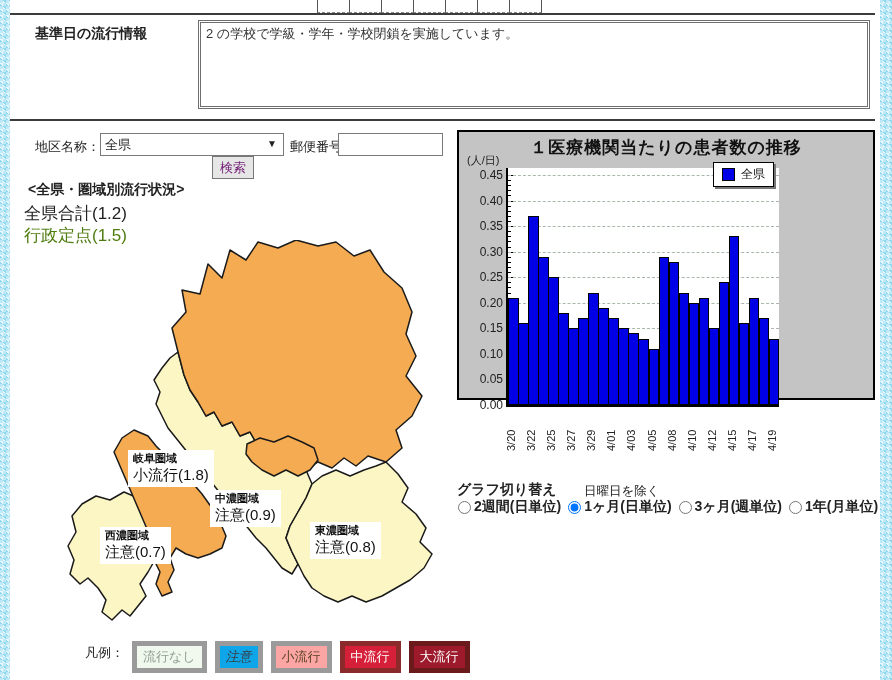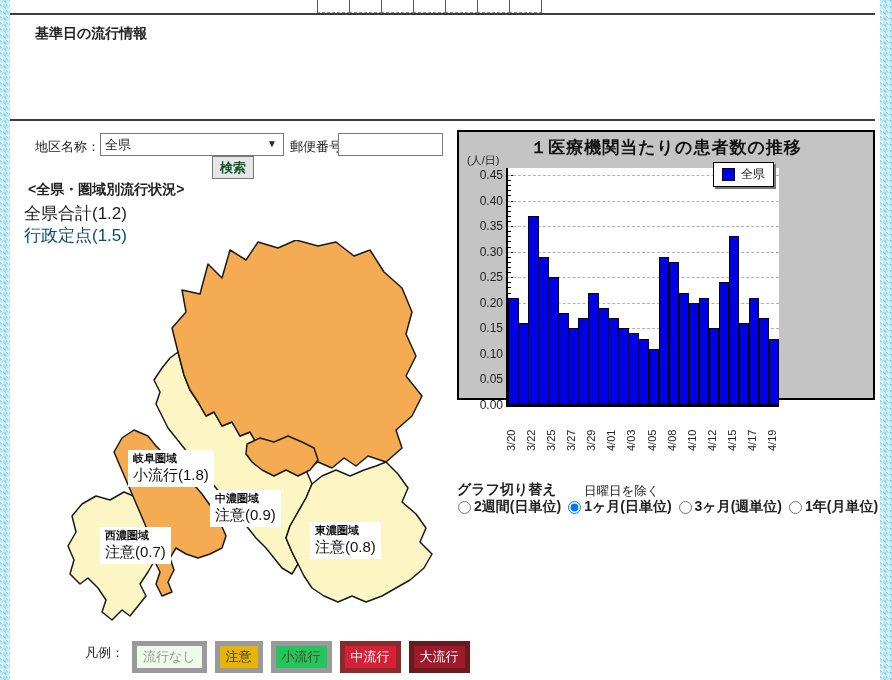--- a/index.html
+++ b/index.html
@@ -16,24 +16,24 @@
   .top-cell{width:31px;height:27px;border:1px solid #555;border-bottom:1px dashed #888;margin-left:-1px;background:#fff;}
   .hr{background:#3c3c3c;height:2px;}
   #ref-label{left:35px;top:25px;font-size:14px;font-weight:bold;color:#222;}
   #info-box{left:200px;top:22px;width:668px;height:85px;background:#fff;border:1px solid #6e6e6e;outline:1px solid #6e6e6e;outline-offset:1px;font-size:13px;color:#333;padding:2px 5px;box-sizing:border-box;}
   
   #district-label{left:35px;top:138px;font-size:13px;color:#222;}
   #district-select{left:100px;top:133px;width:184px;height:23px;appearance:none;-webkit-appearance:none;border:1px solid #7a7a7a;background:#fff;font-size:13px;padding:0 18px 0 4px;font-family:inherit;color:#222;border-radius:0;}
   #select-arrow{left:267px;top:138px;font-size:10px;color:#222;pointer-events:none;}
   #postal-label{left:290px;top:138px;font-size:13px;color:#222;}
   #postal-input{left:338px;top:133px;width:95px;height:21px;border:1px solid #7a7a7a;font-size:13px;padding:0 4px;box-sizing:content-box;}
-  #search-btn{left:212px;top:156px;width:42px;height:23px;background:#e6e6e6;border:1px solid #777;font-size:13px;color:#14532d;font-family:inherit;font-weight:bold;}
+  #search-btn{left:212px;top:156px;width:42px;height:23px;background:#e6e6e6;border:1px solid #777;font-size:13px;color:#701a75;font-family:inherit;}
   #section-heading{left:28px;top:181px;font-size:14px;font-weight:bold;color:#222;}
   #total1{left:24px;top:202px;font-size:17px;color:#222;}
-  #total2{left:24px;top:224px;font-size:17px;color:#0c4a6e;}
+  #total2{left:24px;top:224px;font-size:17px;color:#4d7c0f;}
   
   #map{left:60px;top:240px;width:390px;height:385px;}
   #map svg{position:absolute;left:0;top:0;}
   #map-labels{position:absolute;left:0;top:0;width:390px;height:385px;}
   .map-label{position:absolute;background:#fff;padding:1px 5px 2px 5px;color:#111;white-space:nowrap;}
   .map-label .rn{font-size:11px;font-weight:bold;}
   .map-label .rs{font-size:15px;}
   
   #legend-row{left:85px;top:633px;display:flex;align-items:center;gap:8px;font-size:13px;color:#222;}
   .chip{display:inline-block;padding:2px 6px;border:5px solid #6d28d9;font-size:13px;white-space:nowrap;margin-top:8px;}
@@ -72,20 +72,21 @@
       <div class="top-cell"></div>
       <div class="top-cell"></div>
       <div class="top-cell"></div>
       <div class="top-cell"></div>
       <div class="top-cell"></div>
       <div class="top-cell"></div>
     </div>
   <div class="abs hr" style="left:10px;top:13px;width:865px;"></div>
 
   <div class="abs" id="ref-label">基準日の流行情報</div>
+  <div class="abs" id="info-box">2 の学校で学級・学年・学校閉鎖を実施しています。</div>
 
   <div class="abs hr" style="left:10px;top:119px;width:865px;"></div>
 
   <div class="abs" id="district-label">地区名称：</div>
   <select class="abs" id="district-select"><option value="全県" selected="">全県</option></select>
   <div class="abs" id="select-arrow">▼</div>
   <div class="abs" id="postal-label">郵便番号：</div>
   <input class="abs" id="postal-input" value="" style="">
   <button class="abs" id="search-btn">検索</button>
 
@@ -121,22 +122,22 @@
           <div class="rn">西濃圏域</div>
           <div class="rs">注意(0.7)</div>
         </div>
       </div>
   </div>
 
   <div class="abs" id="legend-row">
     <span>凡例：</span>
     <span id="legend-chips" style="display:flex;gap:8px;">
         <span class="chip" style="background: rgb(241, 248, 238); color: rgb(143, 159, 143); border-color: rgb(154, 154, 154);">流行なし</span>
-        <span class="chip" style="background: #eab308; color: rgb(58, 58, 58); border-color: rgb(154, 154, 154);">注意</span>
-        <span class="chip" style="background: #22c55e; color: rgb(90, 67, 32); border-color: rgb(154, 154, 154);">小流行</span>
+        <span class="chip" style="background: #0ea5e9; color: rgb(58, 58, 58); border-color: rgb(154, 154, 154); font-style: italic;">注意</span>
+        <span class="chip" style="background: #fca5a5; color: rgb(90, 67, 32); border-color: rgb(154, 154, 154);">小流行</span>
         <span class="chip" style="background: rgb(214, 32, 58); color: rgb(255, 255, 255); border-color: rgb(138, 42, 42);">中流行</span>
         <span class="chip" style="background: rgb(157, 26, 44); color: rgb(255, 255, 255); border-color: rgb(106, 26, 26);">大流行</span>
       </span>
   </div>
 
   <div class="abs" id="chart-box">
     <div id="chart-title">１医療機関当たりの患者数の推移</div>
     <div id="unit-label">(人/日)</div>
     <div id="chart-plot">
       <div class="tickstrip-minor"></div>

